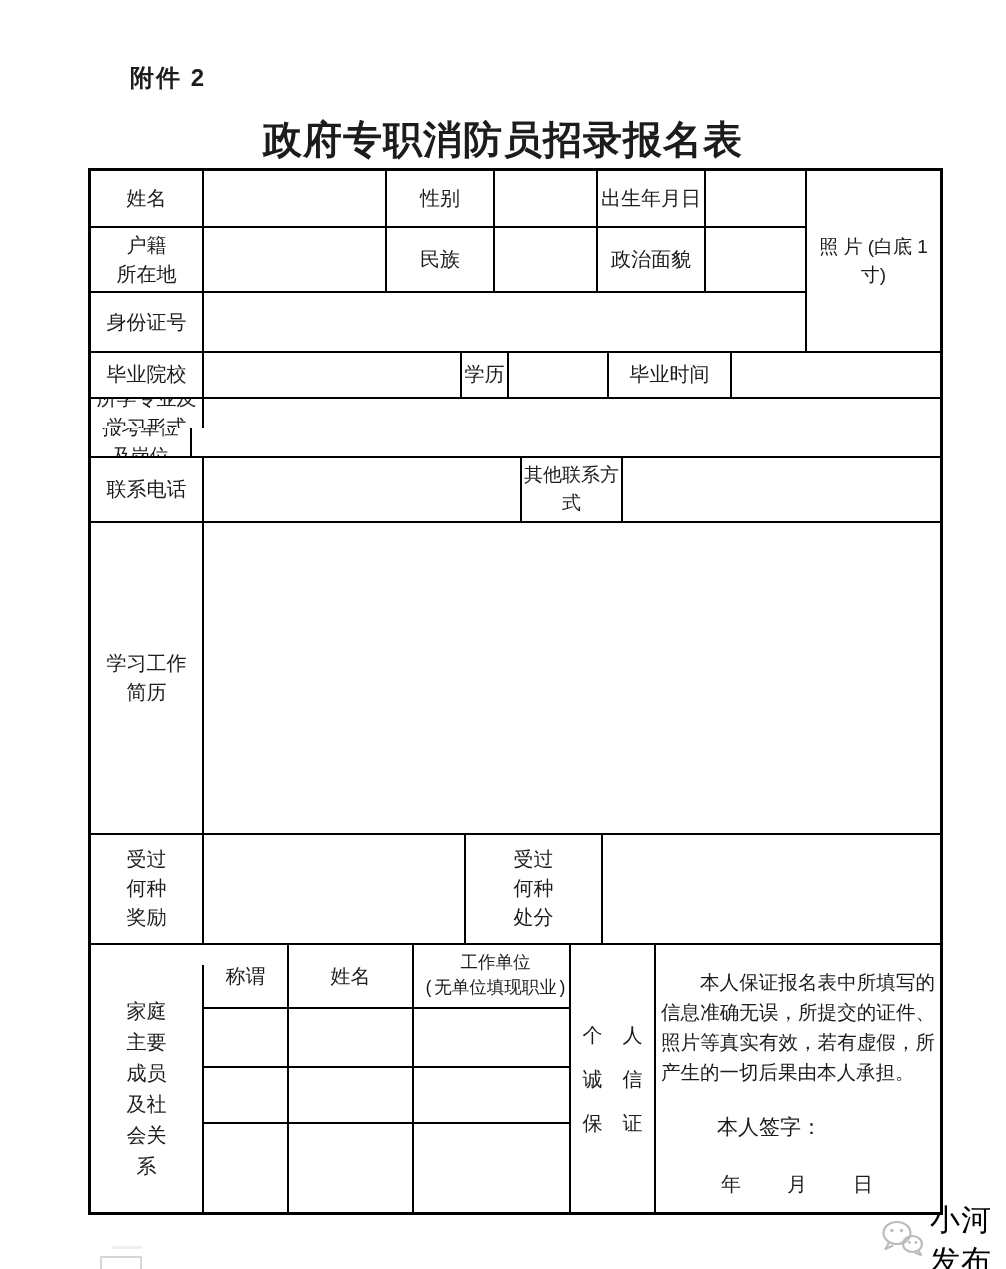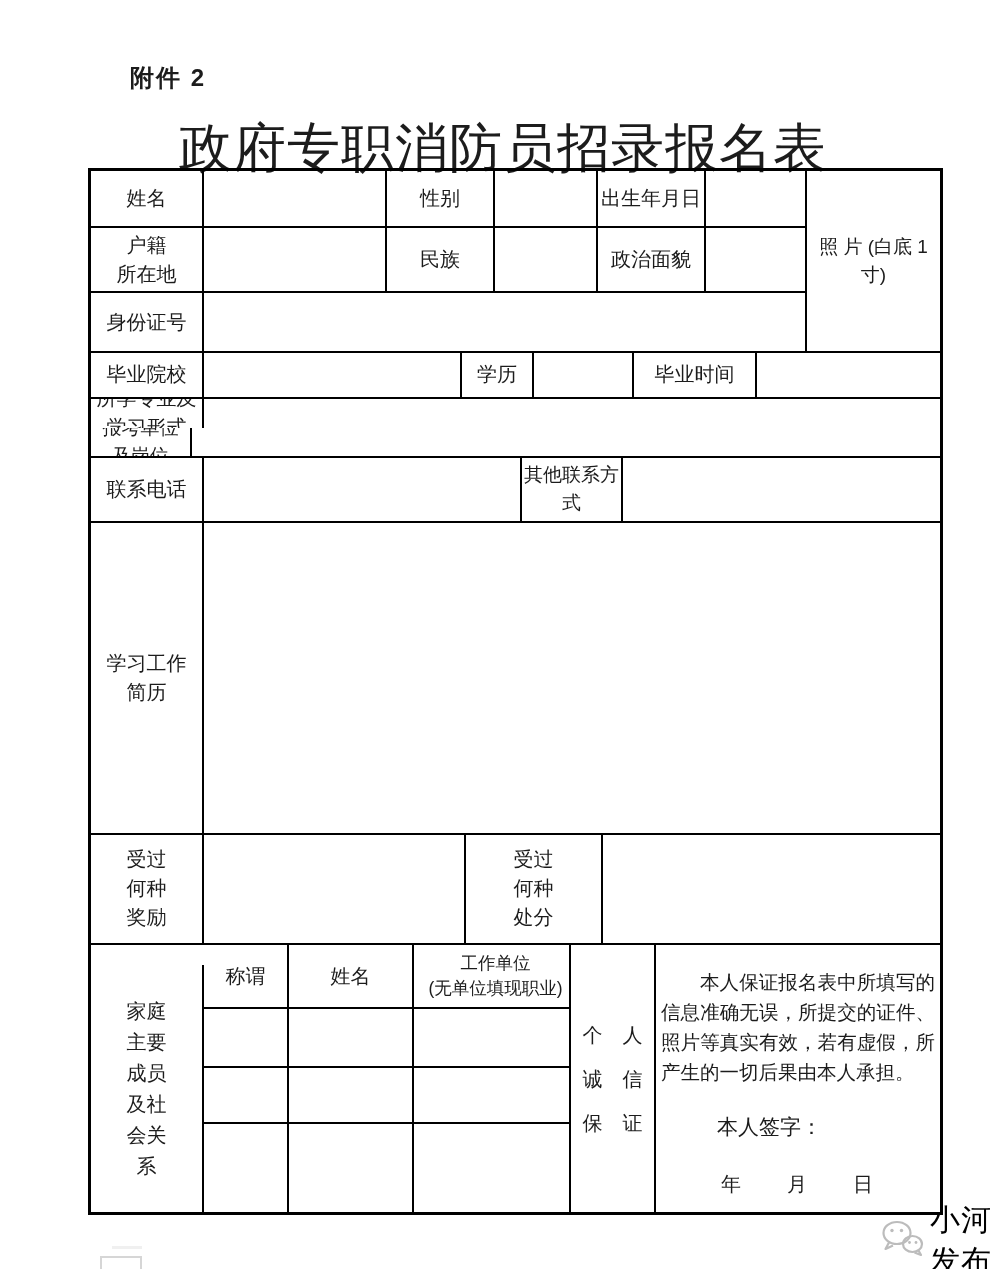--- a/index.html
+++ b/index.html
@@ -8,21 +8,21 @@
     width:1006px; height:1269px; position:relative; overflow:hidden;
     font-family:"Liberation Sans","DejaVu Sans",sans-serif;
     color:#1c1c1c;
   }
   .attachment {
     position:absolute; left:130px; top:62px;
     font-size:24px; font-weight:600; letter-spacing:2px;
   }
   .title {
     position:absolute; left:0; top:113px; width:1006px;
-    text-align:center; font-size:53px; font-weight:400; letter-spacing:1px;
+    text-align:center; font-size:39px; font-weight:700; letter-spacing:1px;
   }
   
   .tbl {
     position:absolute; left:88px; top:168px; width:855px; height:1047px;
     border:3px solid #000; display:flex; flex-direction:column;
     font-size:20px;
   }
   .row { display:flex; border-bottom:2px solid #000; }
   .row.last { border-bottom:none; flex:1; }
   .c {
@@ -34,35 +34,35 @@
   .c.end { border-right:none; }
   
   .blockA { display:flex; border-bottom:2px solid #000; height:185px; }
   .blockA .leftcol { width:716px; border-right:2px solid #000; display:flex; flex-direction:column; }
   .blockA .leftcol .row:last-child { border-bottom:none; }
   .photo { flex:1; display:flex; align-items:center; justify-content:center;
            text-align:center; font-size:19px; line-height:1.5; padding:0 4px; }
   .h57{height:57px;} .h65{height:65px;} .h63{flex:1;}
   .r4{height:46px;} .r5{height:59px;flex-direction:column;} .r6{height:66px;} .r7{height:317px;} .r8{height:112px;}
   .w113{width:113px;} .w183{width:183px;} .w108{width:108px;} .w103{width:103px;}
-  .w258{width:258px;} .w59{width:72px;} .w100{width:100px;} .w123{width:123px;}
+  .w258{width:258px;} .w59{width:47px;} .w100{width:100px;} .w123{width:123px;}
   .w318{width:318px;} .w101{width:101px; font-size:19px;}
   .w262{width:262px;} .w137{width:137px;}
   .flex1{flex:1;}
   
   .fam-label { width:113px; border-right:2px solid #000; display:flex; align-items:center;
                justify-content:center; text-align:center; white-space:pre-line; line-height:1.55;margin-top:20px; }
   .subtbl { width:367px; border-right:2px solid #000; display:flex; flex-direction:column; }
   .subtbl .srow { display:flex; border-bottom:2px solid #000; }
   .subtbl .srow:last-child { border-bottom:none; flex:1; }
   .sc { border-right:2px solid #000; display:flex; align-items:center; justify-content:center;
         text-align:center; white-space:pre-line; }
   .sc.end { border-right:none;padding-left:8px; }
   .sw85{width:85px;} .sw125{width:125px;} .swend{flex:1; font-size:17.5px; line-height:1.45;}
-  .sh66{height:64px;} .sh59{height:59px;} .sh56{height:56px;}
+  .sh66{height:64px;font-family:Liberation Mono, monospace;} .sh59{height:59px;} .sh56{height:56px;}
   .integrity { width:85px; border-right:2px solid #000; display:flex; align-items:center;
                justify-content:center; text-align:center; white-space:pre-line; line-height:2.2; }
   .decl { flex:1; display:flex; flex-direction:column; padding:22px 5px 14px 5px; }
   .decl p { font-size:19.5px; line-height:30px; text-indent:2em; text-align:justify; }
   .decl .sign { margin-top:26px; margin-left:56px; font-size:21px; }
   .decl .date { margin-top:30px; text-align:center; font-size:20px; letter-spacing:2px; }
   
   .watermark { position:absolute; left:880px; top:1200px; display:flex; align-items:center;
                color:#000000; font-size:30px; letter-spacing:1px; }
   .watermark svg { margin-right:4px; }

